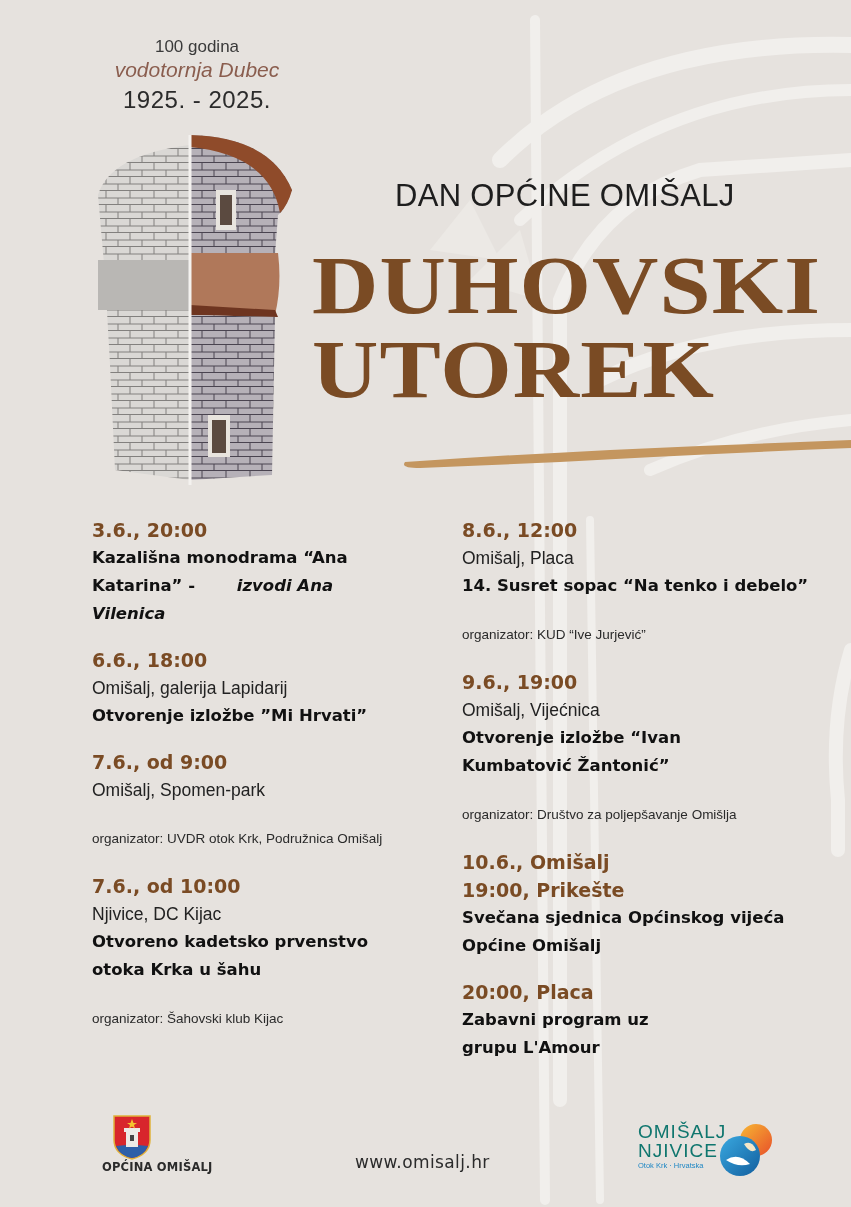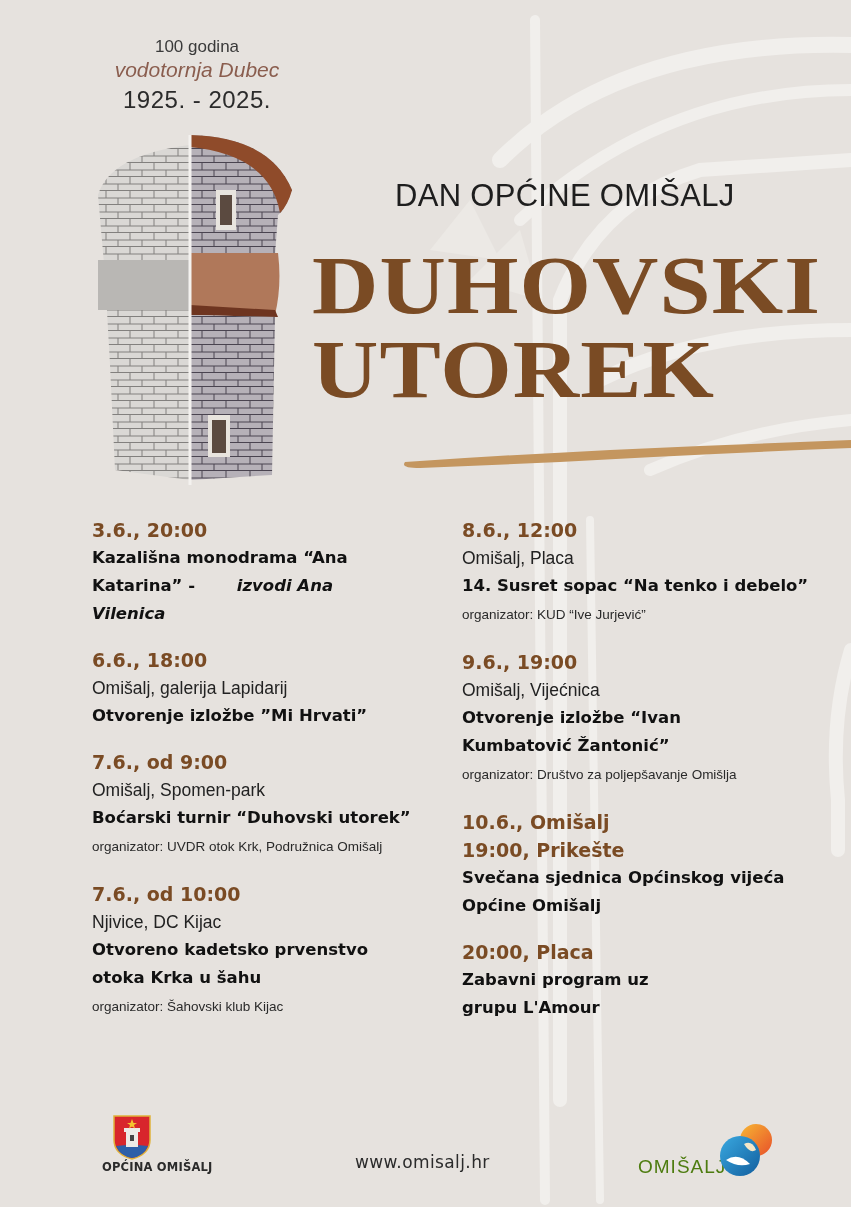--- a/index.html
+++ b/index.html
@@ -28,28 +28,28 @@
 
   
   .col { width: 360px; }
   .col-left { left: 92px; top: 516px; }
   .col-right { left: 462px; top: 516px; }
   .event { margin-bottom: 18px; }
   .event .when { font-family: "DejaVu Sans", sans-serif; font-weight: bold; color: #7a4b24; font-size: 19px; line-height: 28px; }
   .event .where { font-family: "Liberation Sans", sans-serif; font-size: 17.5px; color: #222; line-height: 28px; }
   .event .what { font-family: "DejaVu Sans", sans-serif; font-weight: bold; font-size: 16.5px; color: #111; line-height: 28px; }
   .event .what i { font-style: italic; margin-left: 36px; }
-  .event .org { font-family: "Liberation Sans", sans-serif; font-size: 13.5px; color: #2a2a2a; line-height: 30px; }
+  .event .org { font-family: "Liberation Sans", sans-serif; font-size: 13.5px; color: #2a2a2a; line-height: 30px; margin-top: 20px; }
 
   
   .crest { left: 112px; top: 1114px; width: 40px; height: 46px; }
   .crest-label { left: 82px; top: 1160px; font-family: "DejaVu Sans", sans-serif; font-weight: bold; font-size: 11.5px; color: #2b2b2b; letter-spacing: 0.2px; margin-left: 20px; }
   .website { left: 355px; top: 1152px; font-family: "DejaVu Sans", sans-serif; font-size: 17px; color: #2b2b2b; letter-spacing: 0.4px; }
   .tourism { left: 638px; top: 1122px; width: 140px; height: 56px; }
-  .tourism .t1, .tourism .t2 { font-family: "Liberation Sans", sans-serif; font-size: 19px; color: #4d7c0f; line-height: 19px; letter-spacing: 1px; margin-top: 35px; }
+  .tourism .t1, .tourism .t2 { font-family: "Liberation Sans", sans-serif; font-size: 19px; color: #0f766e; line-height: 19px; letter-spacing: 1px; }
   .tourism .t3 { font-family: "Liberation Sans", sans-serif; font-size: 7.5px; color: #1f87c4; line-height: 12px; }
   .tourism svg { position: absolute; left: 78px; top: 0; }
 </style>
 </head>
 <body>
 
 <svg class="bg-deco" viewBox="0 0 851 1207" xmlns="http://www.w3.org/2000/svg">
   <g fill="none" stroke="#f1efec" stroke-linecap="round">
     <path d="M500 160 Q 620 40 851 45" stroke-width="16"></path>
     <path d="M520 220 Q 660 90 851 90" stroke-width="12"></path>
@@ -114,21 +114,20 @@
     <div class="what" style="width:300px;"><span>Kazališna monodrama “Ana Katarina” - </span><i>izvodi Ana Vilenica</i></div>
   </div>
   <div class="event">
     <div class="when">6.6., 18:00</div>
     <div class="where">Omišalj, galerija Lapidarij</div>
     <div class="what">Otvorenje izložbe ”Mi Hrvati”</div>
   </div>
   <div class="event">
     <div class="when">7.6., od 9:00</div>
     <div class="where">Omišalj, Spomen-park</div>
-    <div class="what">Boćarski turnir “Duhovski utorek”</div>
     <div class="org">organizator: UVDR otok Krk, Podružnica Omišalj</div>
   </div>
   <div class="event">
     <div class="when">7.6., od 10:00</div>
     <div class="where">Njivice, DC Kijac</div>
     <div class="what" style="width:290px;">Otvoreno kadetsko prvenstvo otoka Krka u šahu</div>
     <div class="org">organizator: Šahovski klub Kijac</div>
   </div>
 </div>
 

